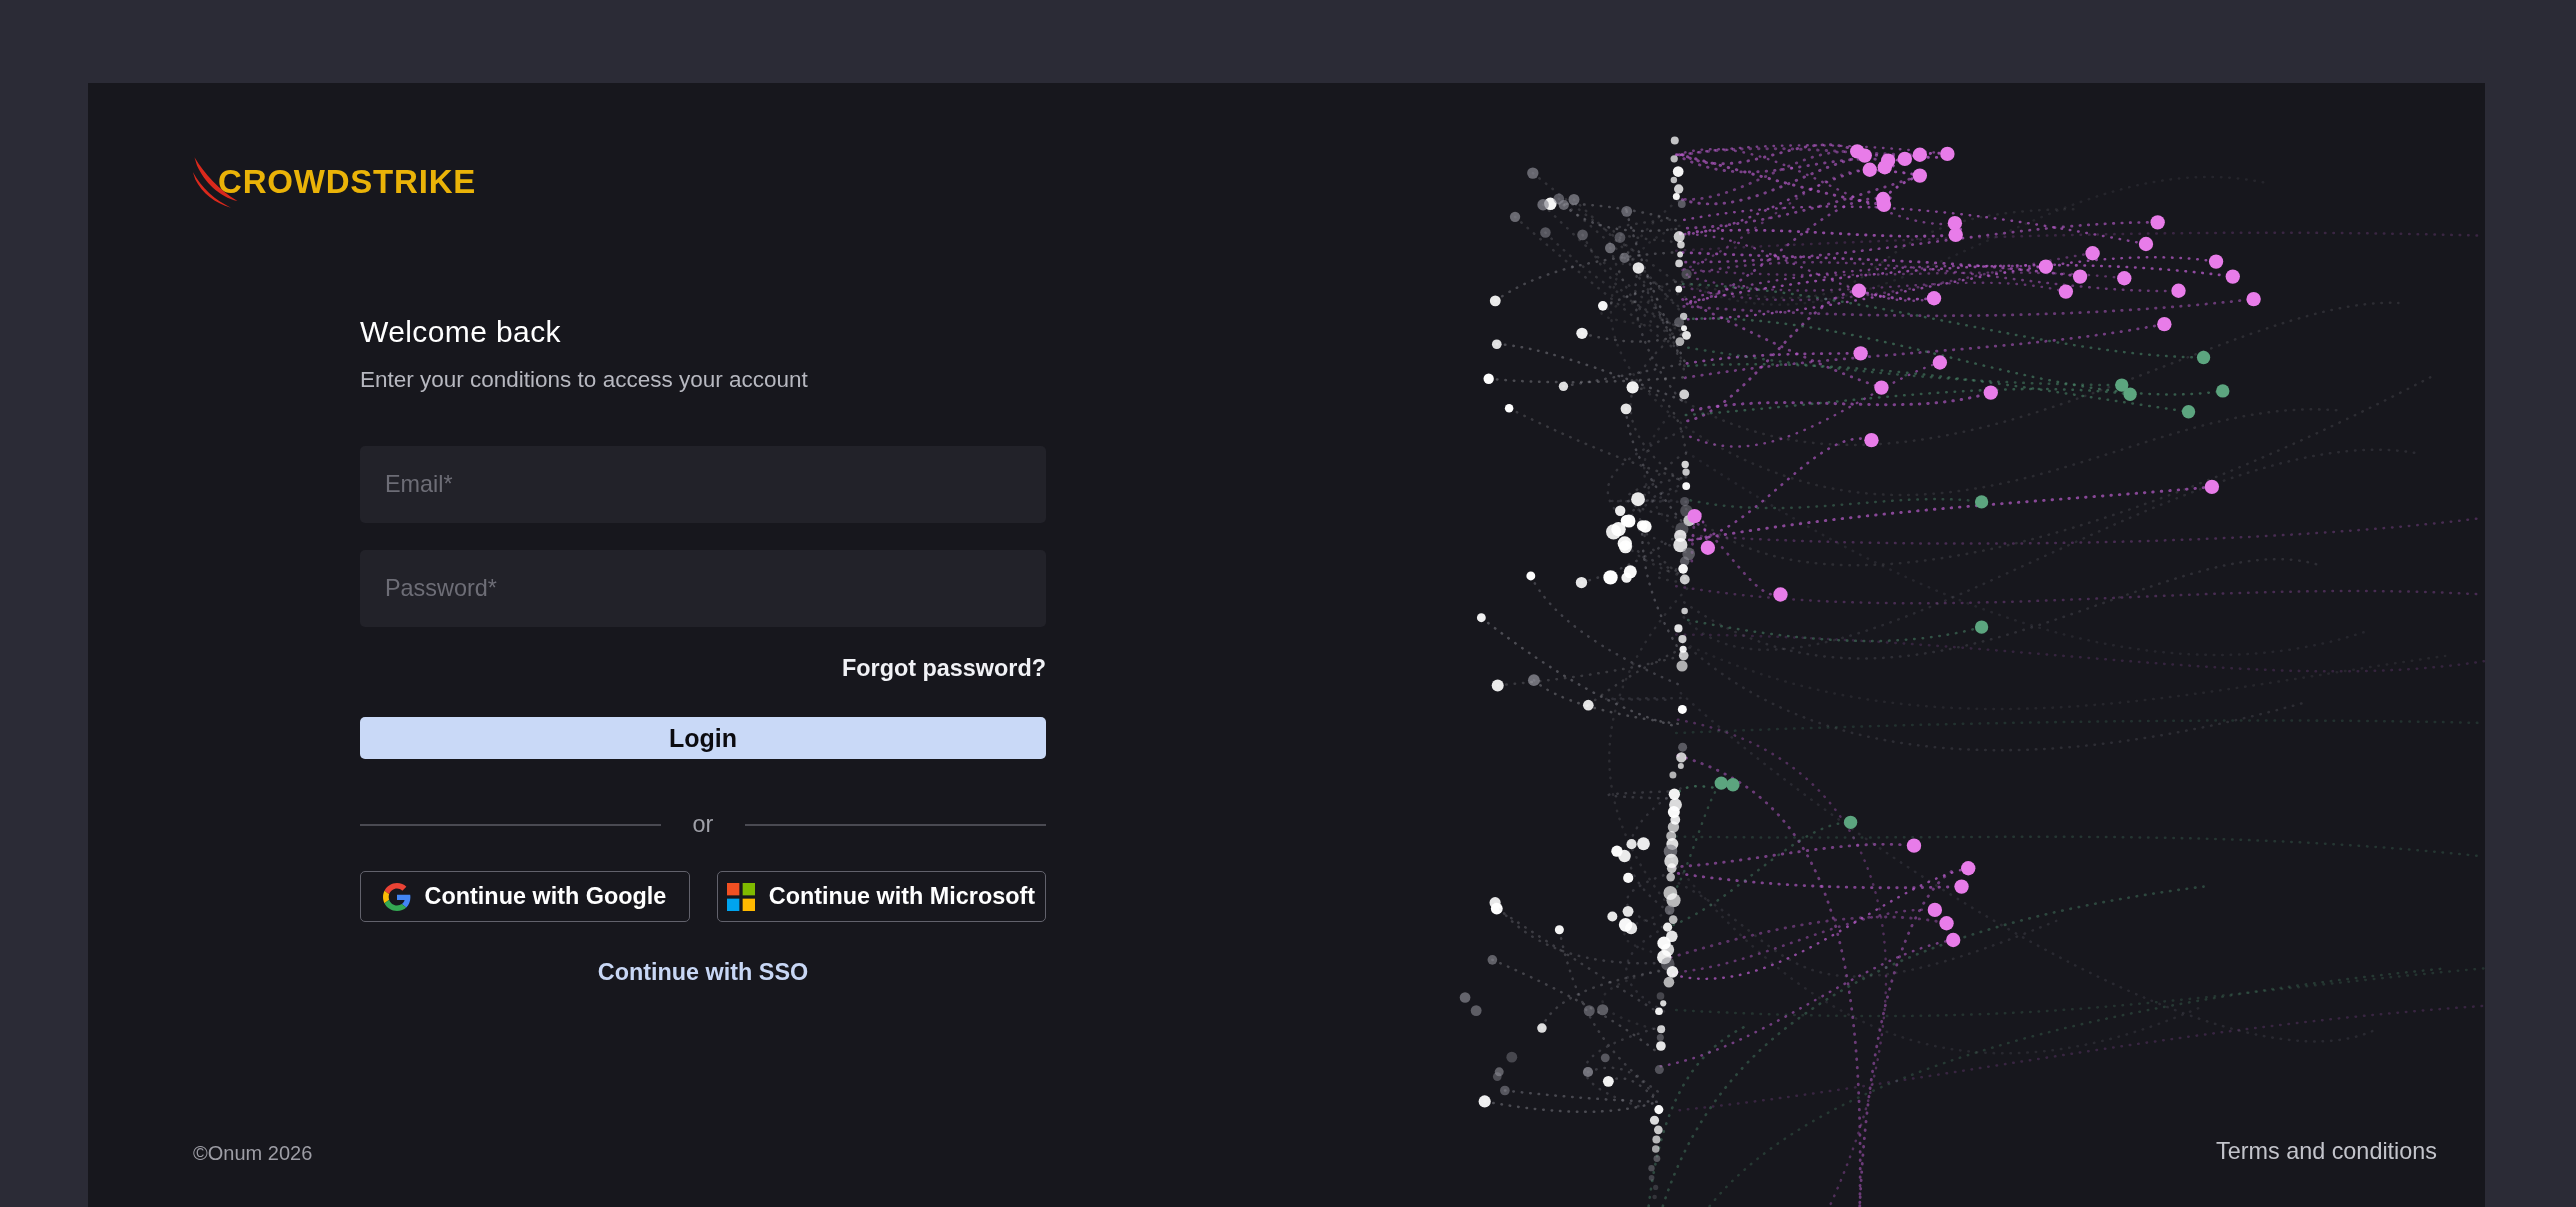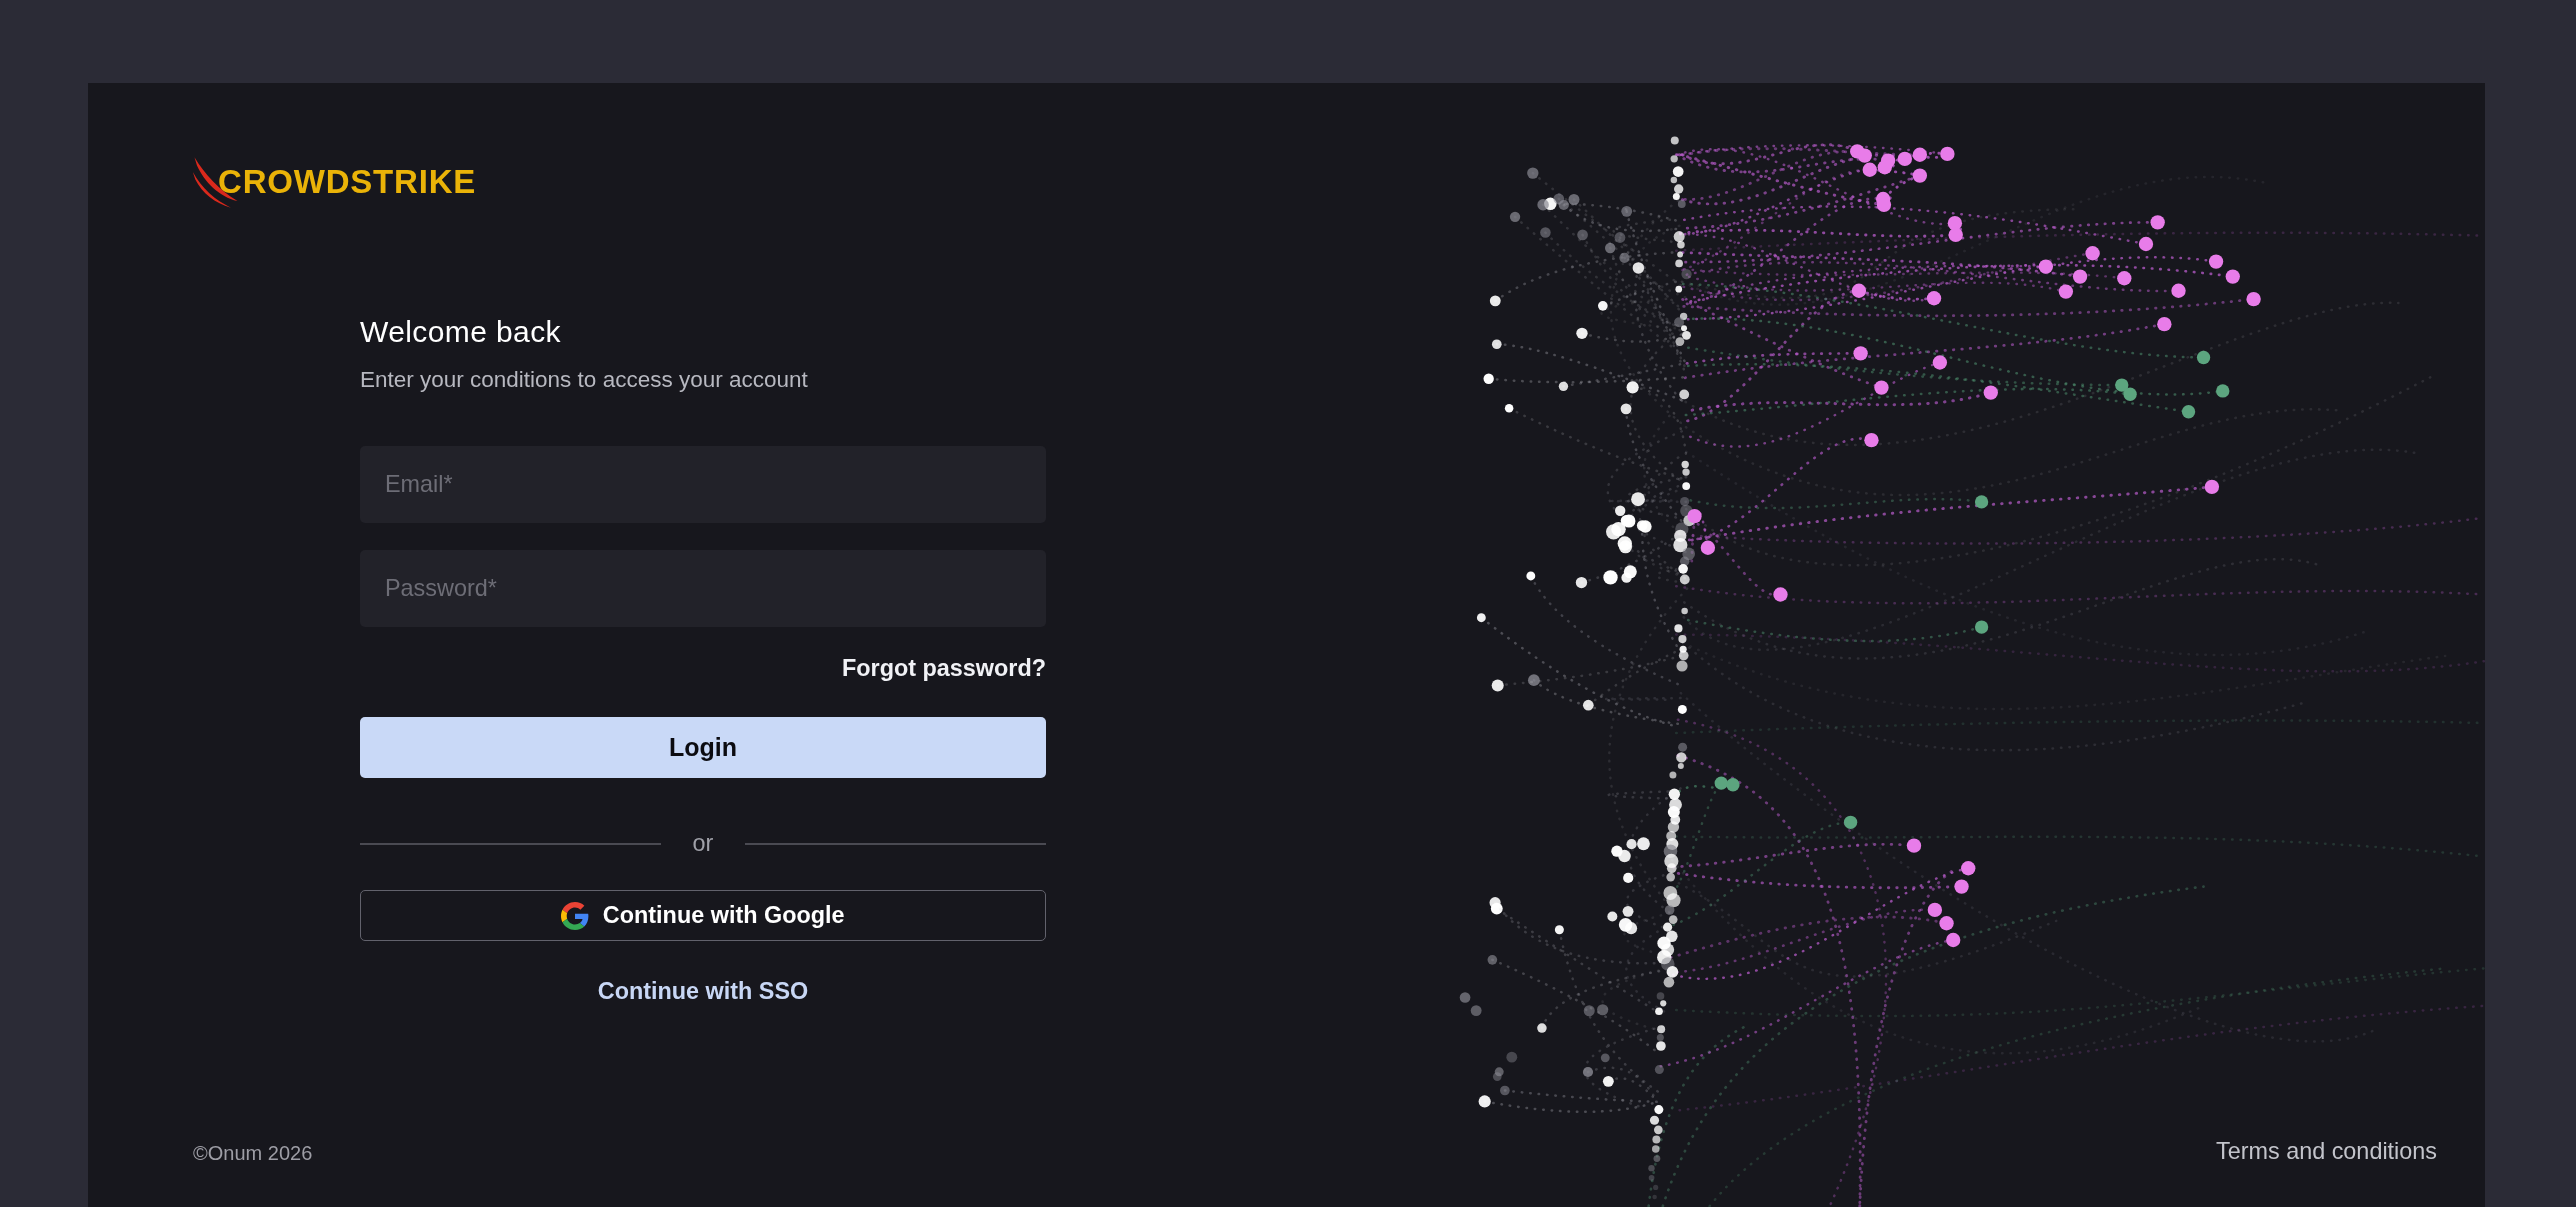--- a/index.html
+++ b/index.html
@@ -29,21 +29,21 @@
     background:#222229; border:none; border-radius:5px; outline:none;
     color:#c4b5fd; font-size:23.4px; font-family:"Liberation Sans",sans-serif;
     padding:0 25px;
   }
   .field::placeholder { color:#6d6d76; opacity:1; }
   .field-email { margin-top:53px; }
   .field-password { margin-top:27px; }
   .forgot-row { margin-top:28px; text-align:right; }
   .forgot-link { color:#f1f2f6; font-size:23.4px; font-weight:700; text-decoration:none; cursor:pointer; }
   .login-btn {
-    margin-top:35px; width:100%; height:61px; border:none; border-radius:5px;
+    margin-top:35px; width:100%; height:42px; border:none; border-radius:5px;
     background:#c9d9f7; color:#0b0b10; font-size:25px; font-weight:600;
     font-family:"Liberation Sans",sans-serif; cursor:pointer; display:block;
   }
   .divider { margin-top:52px; display:flex; align-items:center; }
   .divider .line { flex:1; height:1.7px; background:#4a4a52; }
   .divider .or { padding:0 32px; color:#9fa0a8; font-size:23.4px; }
   .social-row { margin-top:33px; display:flex; gap:27px; }
   .social-btn {
     flex:1; height:51px; background:transparent; border:1.7px solid #62626c; border-radius:5px;
     display:flex; align-items:center; justify-content:center; gap:13.4px;
@@ -453,20 +453,29 @@
       <div class="social-row">
         <button class="social-btn">
           <svg width="28" height="28" viewBox="0 0 48 48">
             <path fill="#EA4335" d="M24 9.5c3.54 0 6.71 1.22 9.21 3.6l6.85-6.85C35.9 2.38 30.47 0 24 0 14.62 0 6.51 5.38 2.56 13.22l7.98 6.19C12.43 13.72 17.74 9.5 24 9.5z"></path>
             <path fill="#4285F4" d="M46.98 24.55c0-1.57-.15-3.09-.38-4.55H24v9.02h12.94c-.58 2.96-2.26 5.48-4.78 7.18l7.73 6c4.51-4.18 7.09-10.36 7.09-17.65z"></path>
             <path fill="#FBBC05" d="M10.53 28.59c-.48-1.45-.76-2.99-.76-4.59s.27-3.14.76-4.59l-7.98-6.19C.92 16.46 0 20.12 0 24c0 3.88.92 7.54 2.56 10.78l7.97-6.19z"></path>
             <path fill="#34A853" d="M24 48c6.48 0 11.93-2.13 15.89-5.81l-7.73-6c-2.15 1.45-4.92 2.3-8.16 2.3-6.26 0-11.57-4.22-13.47-9.91l-7.98 6.19C6.51 42.62 14.62 48 24 48z"></path>
           </svg>
           <span>Continue with Google</span>
         </button>
+        <button class="social-btn">
+          <svg width="28" height="28" viewBox="0 0 34 34">
+            <rect x="0" y="0" width="15" height="15" fill="#f25022"></rect>
+            <rect x="19" y="0" width="15" height="15" fill="#7fba00"></rect>
+            <rect x="0" y="19" width="15" height="15" fill="#00a4ef"></rect>
+            <rect x="19" y="19" width="15" height="15" fill="#ffb900"></rect>
+          </svg>
+          <span>Continue with Microsoft</span>
+        </button>
       </div>
 
       <div class="sso-row">
         <a class="sso-link">Continue with SSO</a>
       </div>
     </div>
 
     <div class="footer-left">©Onum 2026</div>
     <div class="footer-right">Terms and conditions</div>
   </div>

